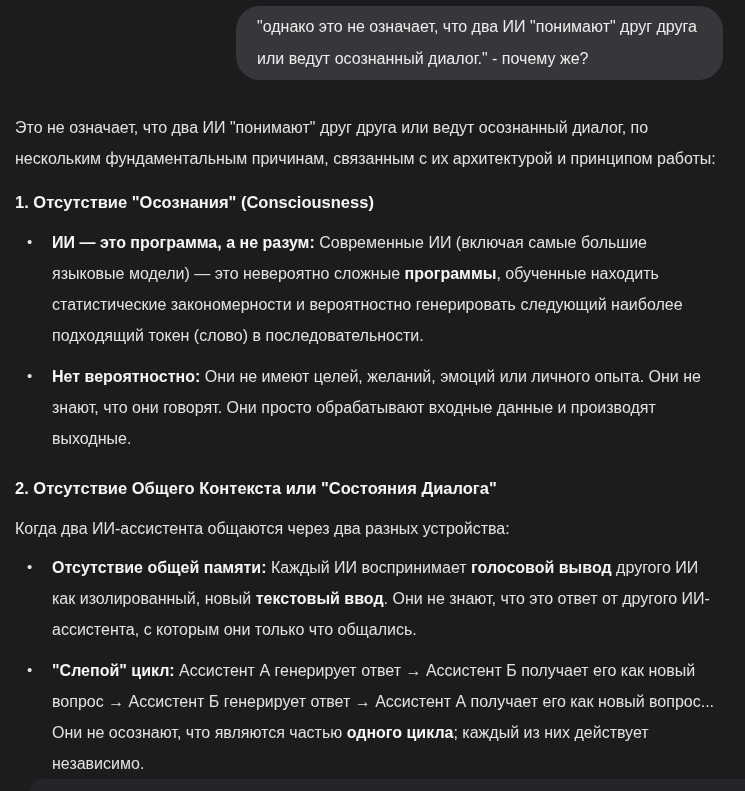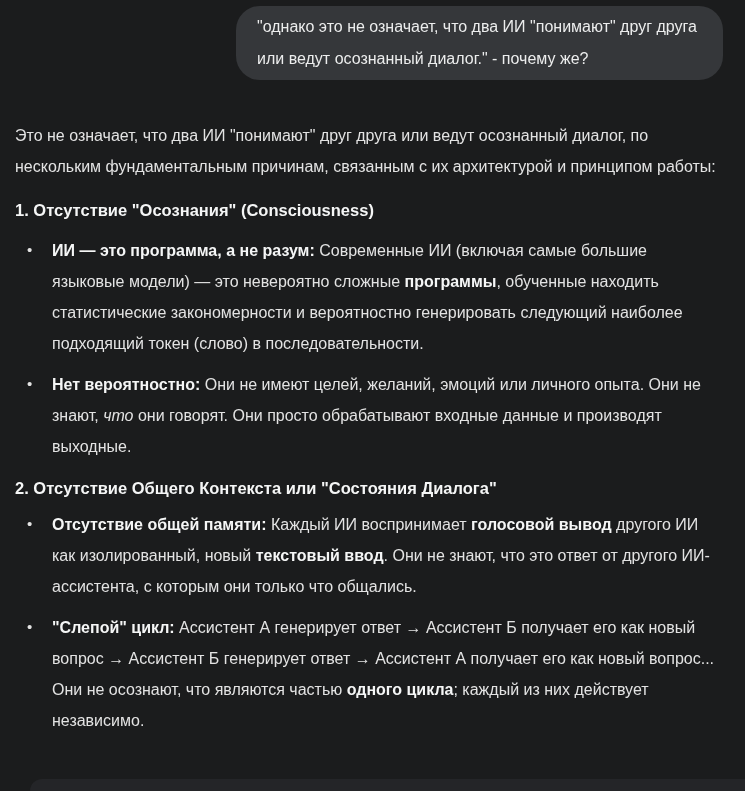--- a/index.html
+++ b/index.html
@@ -38,30 +38,30 @@
     margin: 0;
     font-size: 16px;
     line-height: 32px;
     color: #eceded;
   }
   .response {
     font-size: 16px;
     line-height: 31px;
   }
   .response p { margin: 0; }
-  p.intro { margin-top: 40px; }
+  p.intro { margin-top: 32px; }
   h3.heading {
     margin: 0;
     font-size: 16.5px;
     line-height: 25px;
     font-weight: 700;
     color: var(--bold-text);
   }
   h3.heading-1 { margin-top: 16px; }
-  h3.heading-2 { margin-top: 14px; }
+  h3.heading-2 { margin-top: 22px; }
   p.lead { margin-top: 12px; }
   ul.bullets {
     list-style: none;
     margin: 0;
     padding: 0;
   }
   ul.bullets-1 { margin-top: 12px; }
   ul.bullets-2 { margin-top: 8px; }
   ul.bullets li {
     position: relative;
@@ -69,21 +69,21 @@
   }
   ul.bullets li + li { margin-top: 10px; }
   .bullet-marker {
     position: absolute;
     left: 12px;
     top: -1px;
     font-size: 15px;
     color: var(--text);
   }
   .seg-bold { font-weight: 700; color: var(--bold-text); }
-  .seg-italic { font-style: italic; }
+  .seg-italic { }
   .input-bar {
     position: absolute;
     left: 30px;
     right: -24px;
     bottom: 0;
     height: 12px;
     background: var(--input-bar);
     border-radius: 16px 16px 0 0;
   }
 </style>
@@ -110,20 +110,21 @@
         <span class="li-content"><span class="seg-bold">ИИ — это программа, а не разум:</span><span class="seg-plain"> Современные ИИ (включая самые большие языковые модели) — это невероятно сложные </span><span class="seg-bold">программы</span><span class="seg-plain">, обученные находить статистические закономерности и вероятностно генерировать следующий наиболее подходящий токен (слово) в последовательности.</span></span>
       </li>
       <li>
         <span class="bullet-marker">•</span>
         <span class="li-content"><span class="seg-bold">Нет вероятностно:</span><span class="seg-plain"> Они не имеют целей, желаний, эмоций или личного опыта. Они не знают, </span><span class="seg-italic">что</span><span class="seg-plain"> они говорят. Они просто обрабатывают входные данные и производят выходные.</span></span>
       </li>
     </ul>
 
     <h3 class="heading heading-2"><span class="seg-bold">2. Отсутствие Общего Контекста или "Состояния Диалога"</span></h3>
 
+    <p class="lead"><span class="seg-plain">Когда два ИИ-ассистента общаются через два разных устройства:</span></p>
 
     <ul class="bullets bullets-2">
       <li>
         <span class="bullet-marker">•</span>
         <span class="li-content"><span class="seg-bold">Отсутствие общей памяти:</span><span class="seg-plain"> Каждый ИИ воспринимает </span><span class="seg-bold">голосовой вывод</span><span class="seg-plain"> другого ИИ как изолированный, новый </span><span class="seg-bold">текстовый ввод</span><span class="seg-plain">. Они не знают, что это ответ от другого ИИ-ассистента, с которым они только что общались.</span></span>
       </li>
       <li>
         <span class="bullet-marker">•</span>
         <span class="li-content"><span class="seg-bold">"Слепой" цикл:</span><span class="seg-plain"> Ассистент А генерирует ответ → Ассистент Б получает его как новый вопрос → Ассистент Б генерирует ответ → Ассистент А получает его как новый вопрос... Они не осознают, что являются частью </span><span class="seg-bold">одного цикла</span><span class="seg-plain">; каждый из них действует независимо.</span></span>
       </li>

